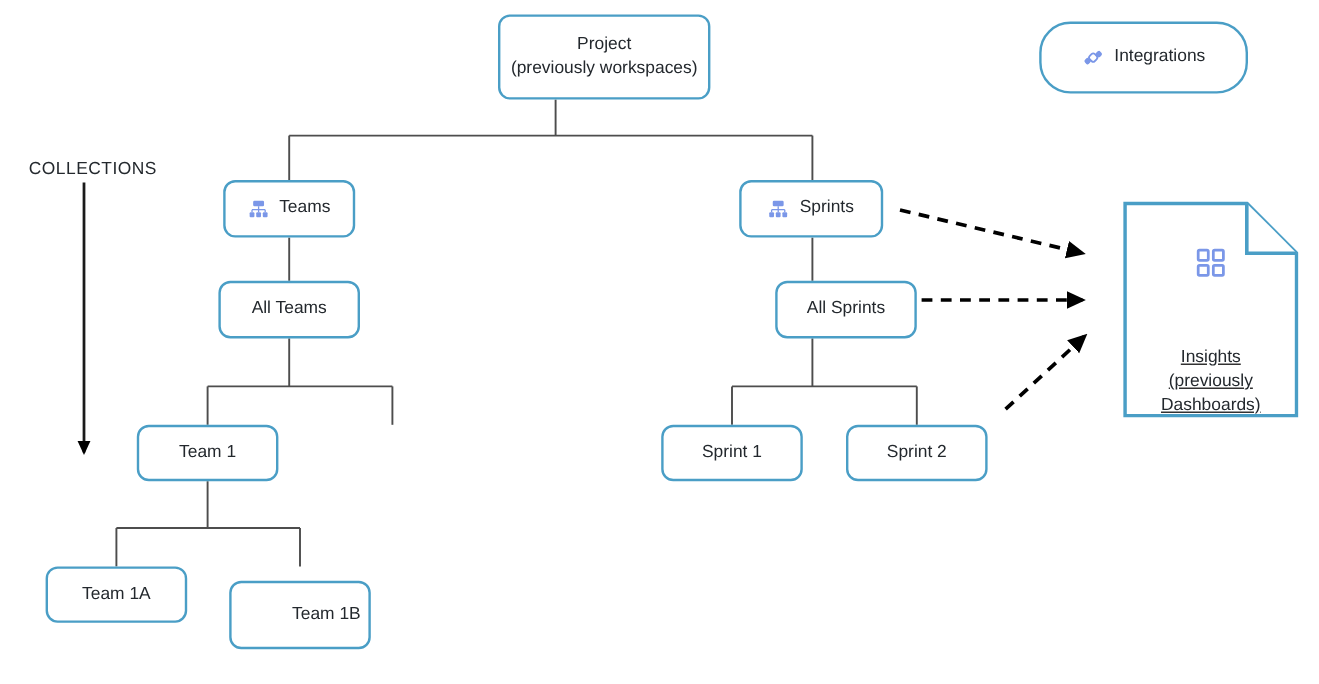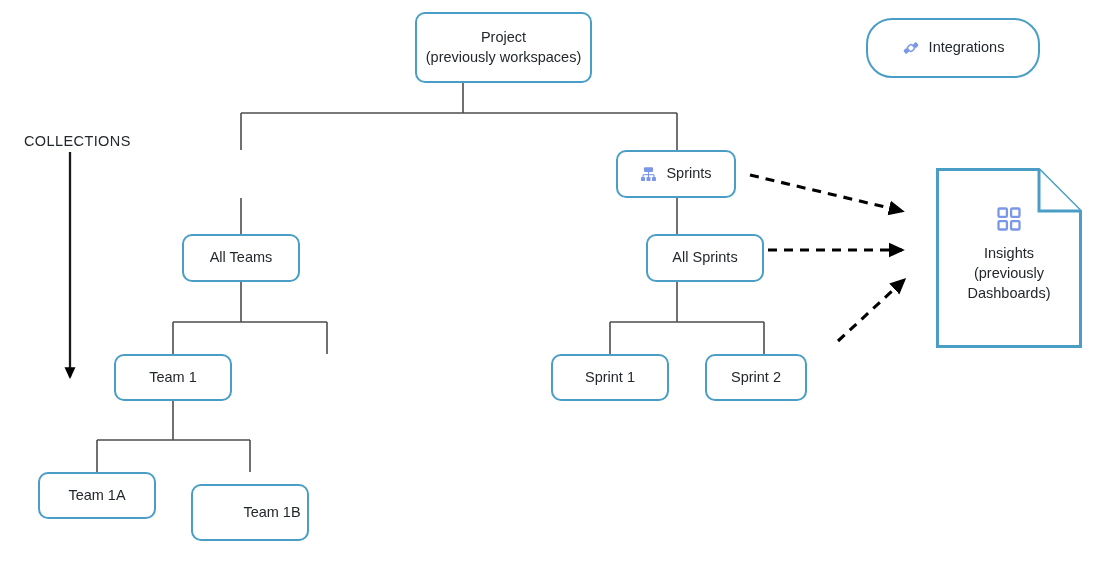--- a/index.html
+++ b/index.html
@@ -68,24 +68,25 @@
   }
   .doc-inner {
     position: absolute;
     left: 0;
     top: 0;
     width: 100%;
     height: 100%;
     display: flex;
     flex-direction: column;
     align-items: center;
-    justify-content: flex-start;
+    justify-content: space-between;
     padding-top: 38px;
     box-sizing: border-box;
     pointer-events: none;
+    text-decoration: underline;
   }
   .doc-text {
     margin-top: 11px;
     font-size: 14.5px;
     line-height: 1.38;
     color: #23282d;
     text-align: center;
     white-space: pre-line;
   }
 </style>
@@ -154,62 +155,84 @@
           <path d="M11.4 6.6 L13.9 4.1"></path>
           <rect x="2.0" y="9.6" width="4.6" height="4.6" rx="1.6" transform="rotate(-45 4.3 11.9)" fill="#7b97e8" stroke="none"></rect>
           <rect x="11.4" y="3.8" width="4.6" height="4.6" rx="1.6" transform="rotate(-45 13.7 6.1)" fill="#7b97e8" stroke="none"></rect>
           <rect x="6.0" y="6.0" width="6.0" height="6.0" rx="2" transform="rotate(-45 9 9)"></rect>
         </g>
       </svg>
     </span>
     <span class="label">Integrations</span>
   </div>
 
-
-  <div class="node" style="left:616px; top:150px; width:120px; height:48px;">
+  <div class="node" style="left:186px; top:150px; width:110px; height:48px;">
     <span class="icon">
       <svg width="17" height="17" viewBox="0 0 18 18">
         <g fill="#7b97e8" stroke="none">
           <rect x="4.2" y="1.3" width="9.6" height="5.0" rx="1.1"></rect>
         </g>
         <g stroke="#7b97e8" stroke-width="1.15" fill="none">
           <path d="M9 6.3 L9 9.2"></path>
           <path d="M3.2 9.2 L14.8 9.2"></path>
           <path d="M3.2 9.2 L3.2 11.6"></path>
           <path d="M9 9.2 L9 11.6"></path>
           <path d="M14.8 9.2 L14.8 11.6"></path>
         </g>
         <g fill="#7b97e8" stroke="none">
           <rect x="1.1" y="11.6" width="4.2" height="4.4" rx="0.9"></rect>
           <rect x="6.9" y="11.6" width="4.2" height="4.4" rx="0.9"></rect>
           <rect x="12.7" y="11.6" width="4.2" height="4.4" rx="0.9"></rect>
         </g>
       </svg>
     </span>
+    <span class="label">Teams</span>
+  </div>
+
+  <div class="node" style="left:616px; top:150px; width:120px; height:48px;">
+    <span class="icon">
+      <svg width="17" height="17" viewBox="0 0 18 18">
+        <g fill="#7b97e8" stroke="none">
+          <rect x="4.2" y="1.3" width="9.6" height="5.0" rx="1.1"></rect>
+        </g>
+        <g stroke="#7b97e8" stroke-width="1.15" fill="none">
+          <path d="M9 6.3 L9 9.2"></path>
+          <path d="M3.2 9.2 L14.8 9.2"></path>
+          <path d="M3.2 9.2 L3.2 11.6"></path>
+          <path d="M9 9.2 L9 11.6"></path>
+          <path d="M14.8 9.2 L14.8 11.6"></path>
+        </g>
+        <g fill="#7b97e8" stroke="none">
+          <rect x="1.1" y="11.6" width="4.2" height="4.4" rx="0.9"></rect>
+          <rect x="6.9" y="11.6" width="4.2" height="4.4" rx="0.9"></rect>
+          <rect x="12.7" y="11.6" width="4.2" height="4.4" rx="0.9"></rect>
+        </g>
+      </svg>
+    </span>
     <span class="label">Sprints</span>
   </div>
 
   <div class="node" style="left:182px; top:234px; width:118px; height:48px;">
     <span class="label">All Teams</span>
   </div>
 
   <div class="node" style="left:618px; top:234px; width:118px; height:48px;margin-left:28px;">
     <span class="label">All Sprints</span>
   </div>
 
   <div class="node" style="left:114px; top:354px; width:118px; height:47px;">
     <span class="label">Team 1</span>
   </div>
 
 
   <div class="node" style="left:551px; top:354px; width:118px; height:47px;">
     <span class="label">Sprint 1</span>
   </div>
 
-  <div class="node" style="left:705px; top:354px; width:102px; height:47px;">
+  <div class="node" style="left:705px; top:354px; width:118px; height:47px;">
     <span class="label">Sprint 2</span>
   </div>
 
   <div class="node" style="left:38px; top:472px; width:118px; height:47px;">
     <span class="label">Team 1A</span>
   </div>
 
   <div class="node" style="left:191px; top:484px; width:118px; height:57px;padding-left:44px;">
     <span class="label">Team 1B</span>
   </div>

